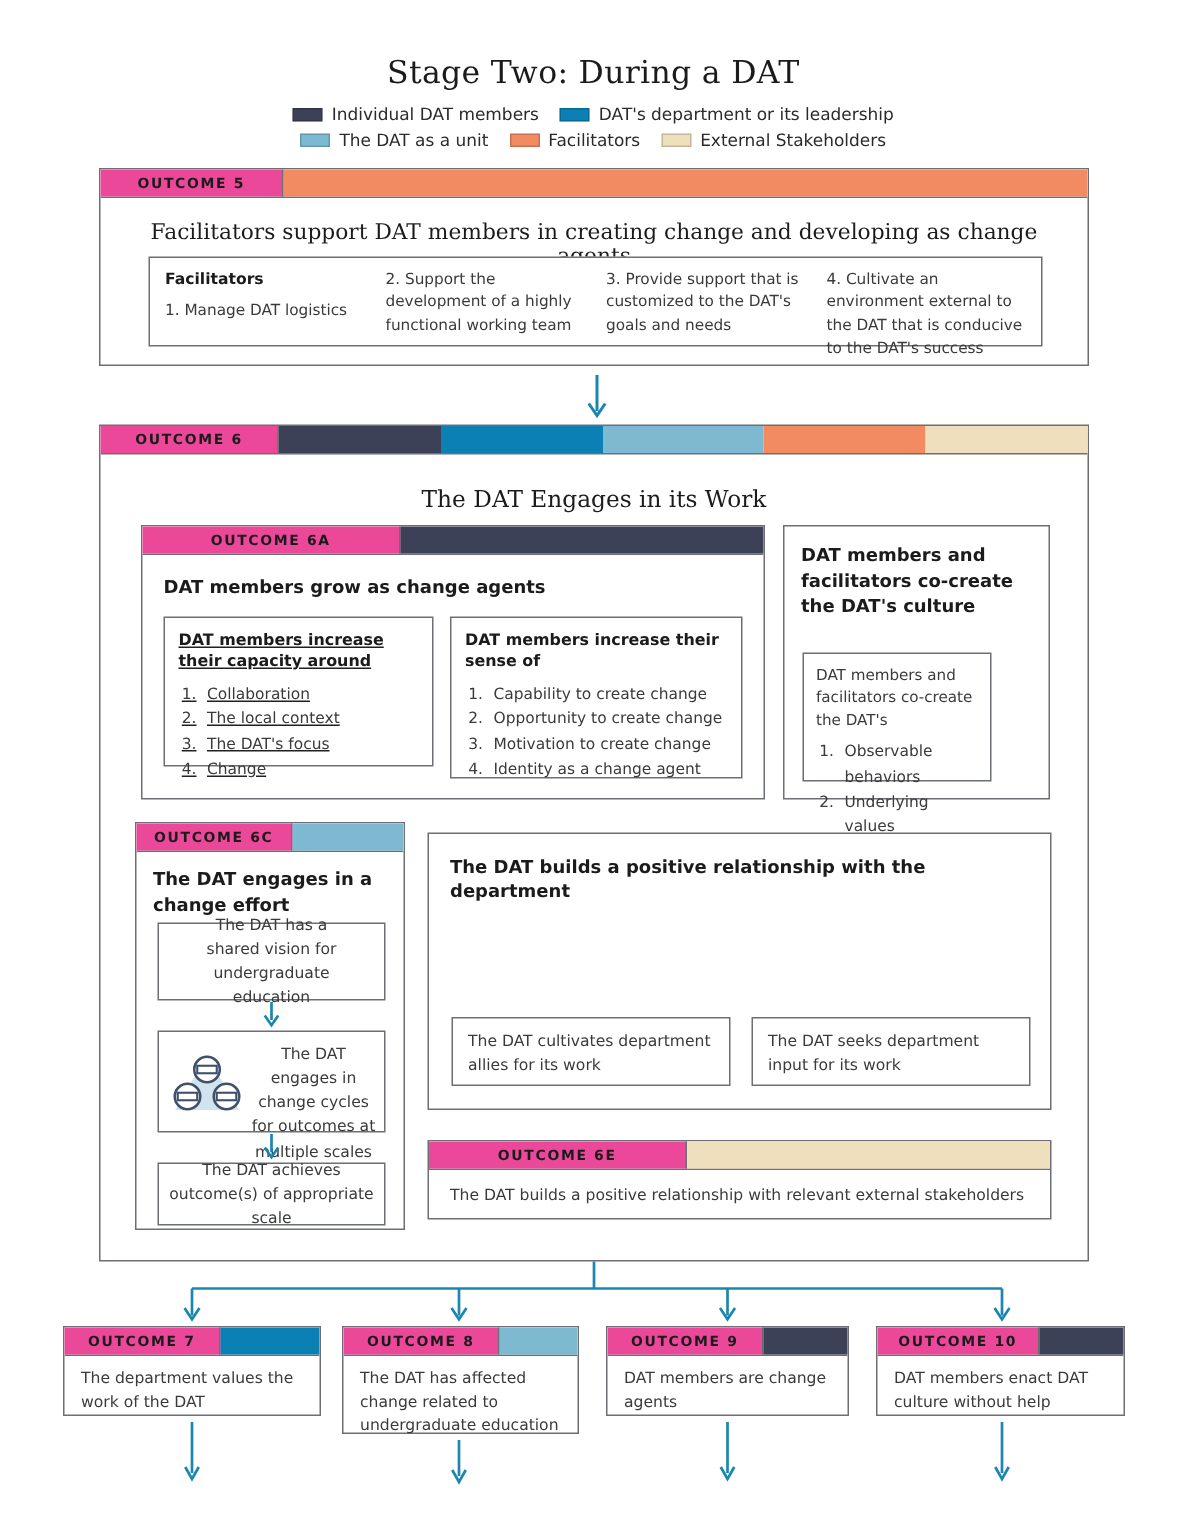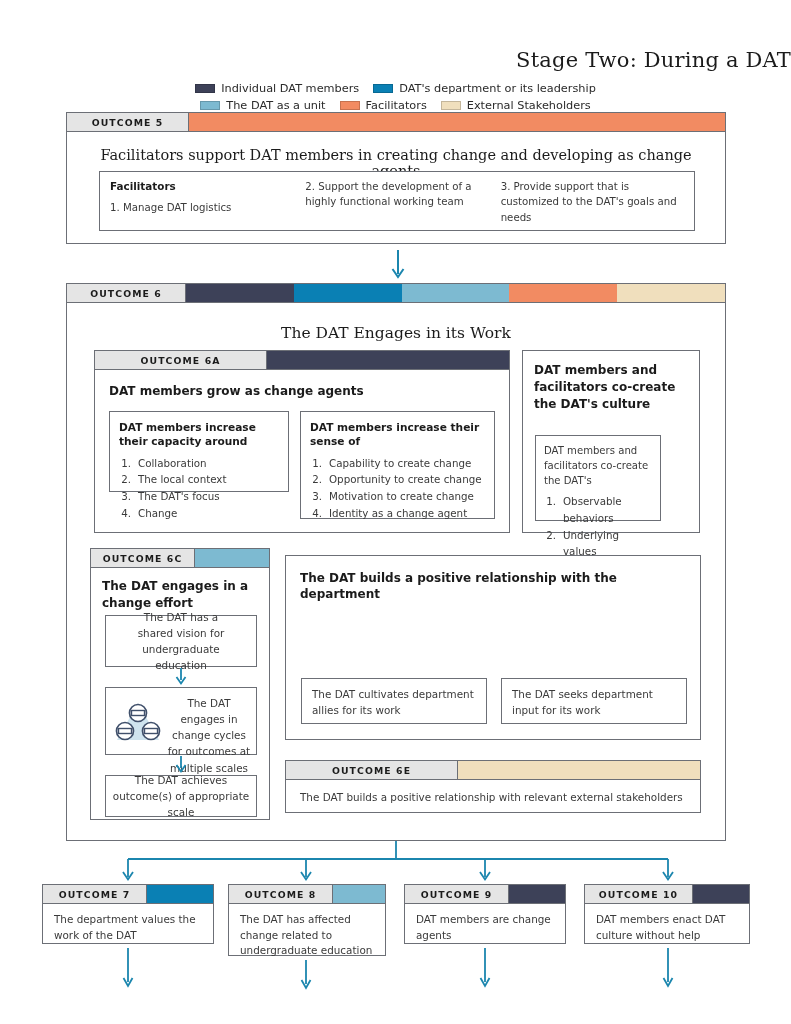--- a/index.html
+++ b/index.html
@@ -8,26 +8,26 @@
     width: 791px; height: 1024px;
     background: #ffffff;
     font-family: "DejaVu Sans", sans-serif;
     color: #231f20;
     position: relative;
     overflow: hidden;
   }
 
   
   .title {
-    text-align:right;
+    text-align:center;
     font-family: "DejaVu Serif", serif;
     font-size: 21px;
     font-weight: 400;
     color:#1b1b1b;
-    margin: 48px 0 10px 0;
+    margin: 36px 0 10px 0;
     letter-spacing: .2px;
   }
   .legend { width:100%; }
   .legend-row {
     display:flex; justify-content:center; align-items:center;
     gap: 14px;
     font-size: 11.3px;
     color:#2a2a2a;
     margin-bottom: 4px;
   }
@@ -43,21 +43,21 @@
   .hdr {
     display:flex;
     height:19px;
     border-bottom:1px solid #6c6f76;
     background:#fff;
   }
   .hdr-label {
     display:flex; align-items:center; justify-content:center;
     font-size:9.3px; font-weight:700; letter-spacing:1.1px;
     color:#1b1b1b;
-    background:#e5e5e5;
+    background:#ec4899;
     border-right:1px solid #6c6f76;
     white-space:nowrap;
   }
   .hdr-bands { display:flex; flex:1; }
   .hdr-bands > span { display:block; height:100%; }
 
   .card-title {
     font-family:"DejaVu Serif", serif;
     font-size:14.5px;
     text-align:center;
@@ -126,20 +126,23 @@
     <div style="flex:1 1 0; padding:7px 10px 0 10px;">
       <div class="col-txt" style="font-weight:700; color:#1b1b1b; font-size:10.4px;">Facilitators</div>
       <div class="col-txt" style="margin-top:5px;">1. Manage DAT logistics</div>
     </div>
     <div style="flex:1 1 0; padding:7px 10px 0 2px;">
       <div class="col-txt">2. Support the development of a highly functional working team</div>
     </div>
     <div style="flex:1 1 0; padding:7px 10px 0 2px;">
       <div class="col-txt">3. Provide support that is customized to the DAT's goals and needs</div>
     </div>
+    <div style="flex:1 1 0; padding:7px 8px 0 2px;">
+      <div class="col-txt">4. Cultivate an environment external to the DAT that is conducive to the DAT's success</div>
+    </div>
   </div>
 </div>
 
 <svg class="arrow" style="left:388px; top:250px;" width="20" height="32" viewBox="0 0 20 32">
   <path d="M10 0 L10 24" stroke="#1b86ae" stroke-width="2" fill="none"></path>
   <path d="M4.5 19 L10 27 L15.5 19" stroke="#1b86ae" stroke-width="2" fill="none"></path>
 </svg>
 
 <div class="card" style="left:66px; top:283px; width:660px; height:558px;">
   <div class="hdr">
@@ -157,21 +160,21 @@
 
 <div class="card" style="left:94px; top:350px; width:416px; height:183px;">
   <div class="hdr">
     <div class="hdr-label" style="width:172px;">OUTCOME 6A</div>
     <div class="hdr-bands" id="b6a">
         <span style="background: rgb(61, 65, 88); flex: 1 1 0px;"></span>
       </div>
   </div>
   <div class="bold-head" style="margin:13px 0 0 14px;">DAT members grow as change agents</div>
 
-  <div class="subbox" style="position:absolute; left:14px; top:60px; width:180px; height:81px; padding:8px 9px;">
+  <div class="subbox" style="position:absolute; left:14px; top:60px; width:180px; height:100px; padding:8px 9px;text-decoration:underline;">
     <div class="bold-head" style="font-size:10.6px;">DAT members increase their capacity around</div>
     <ol class="num" style="margin-top:6px;" id="l6a">
         <li>
           <span class="n">1.</span>
           <span>Collaboration</span>
         </li>
         <li>
           <span class="n">2.</span>
           <span>The local context</span>
         </li>

